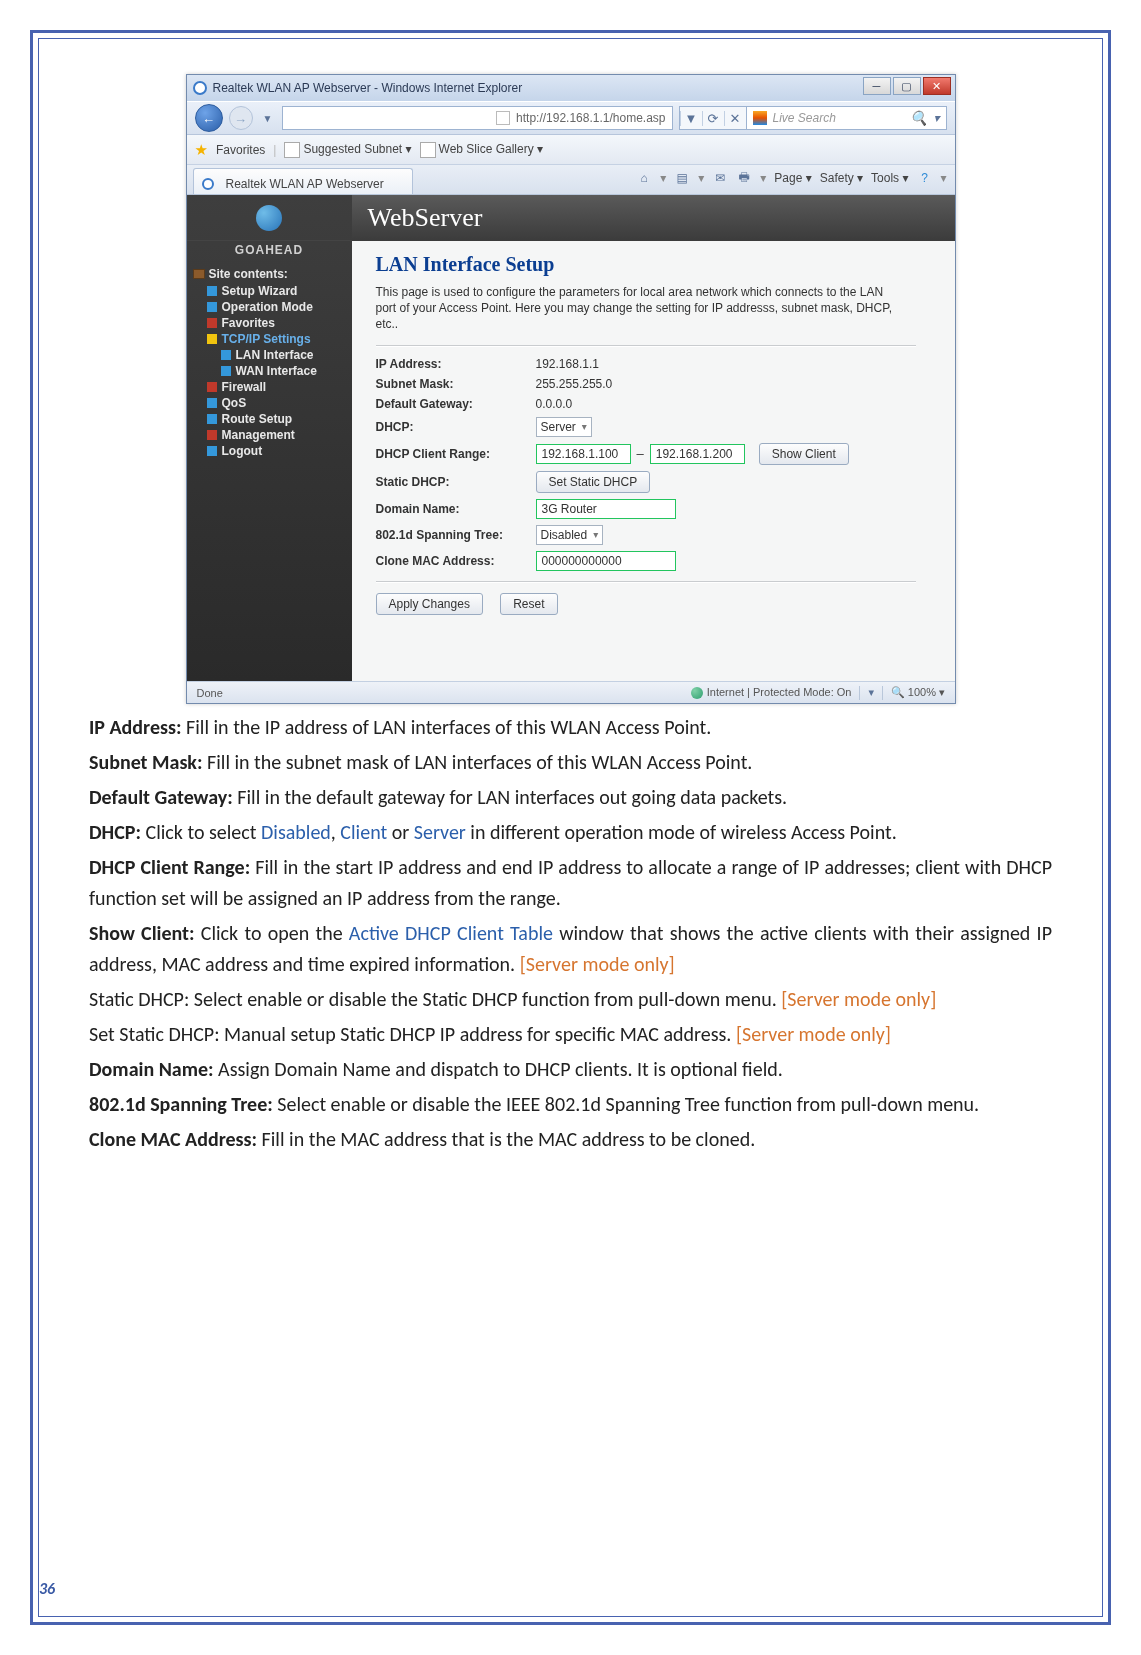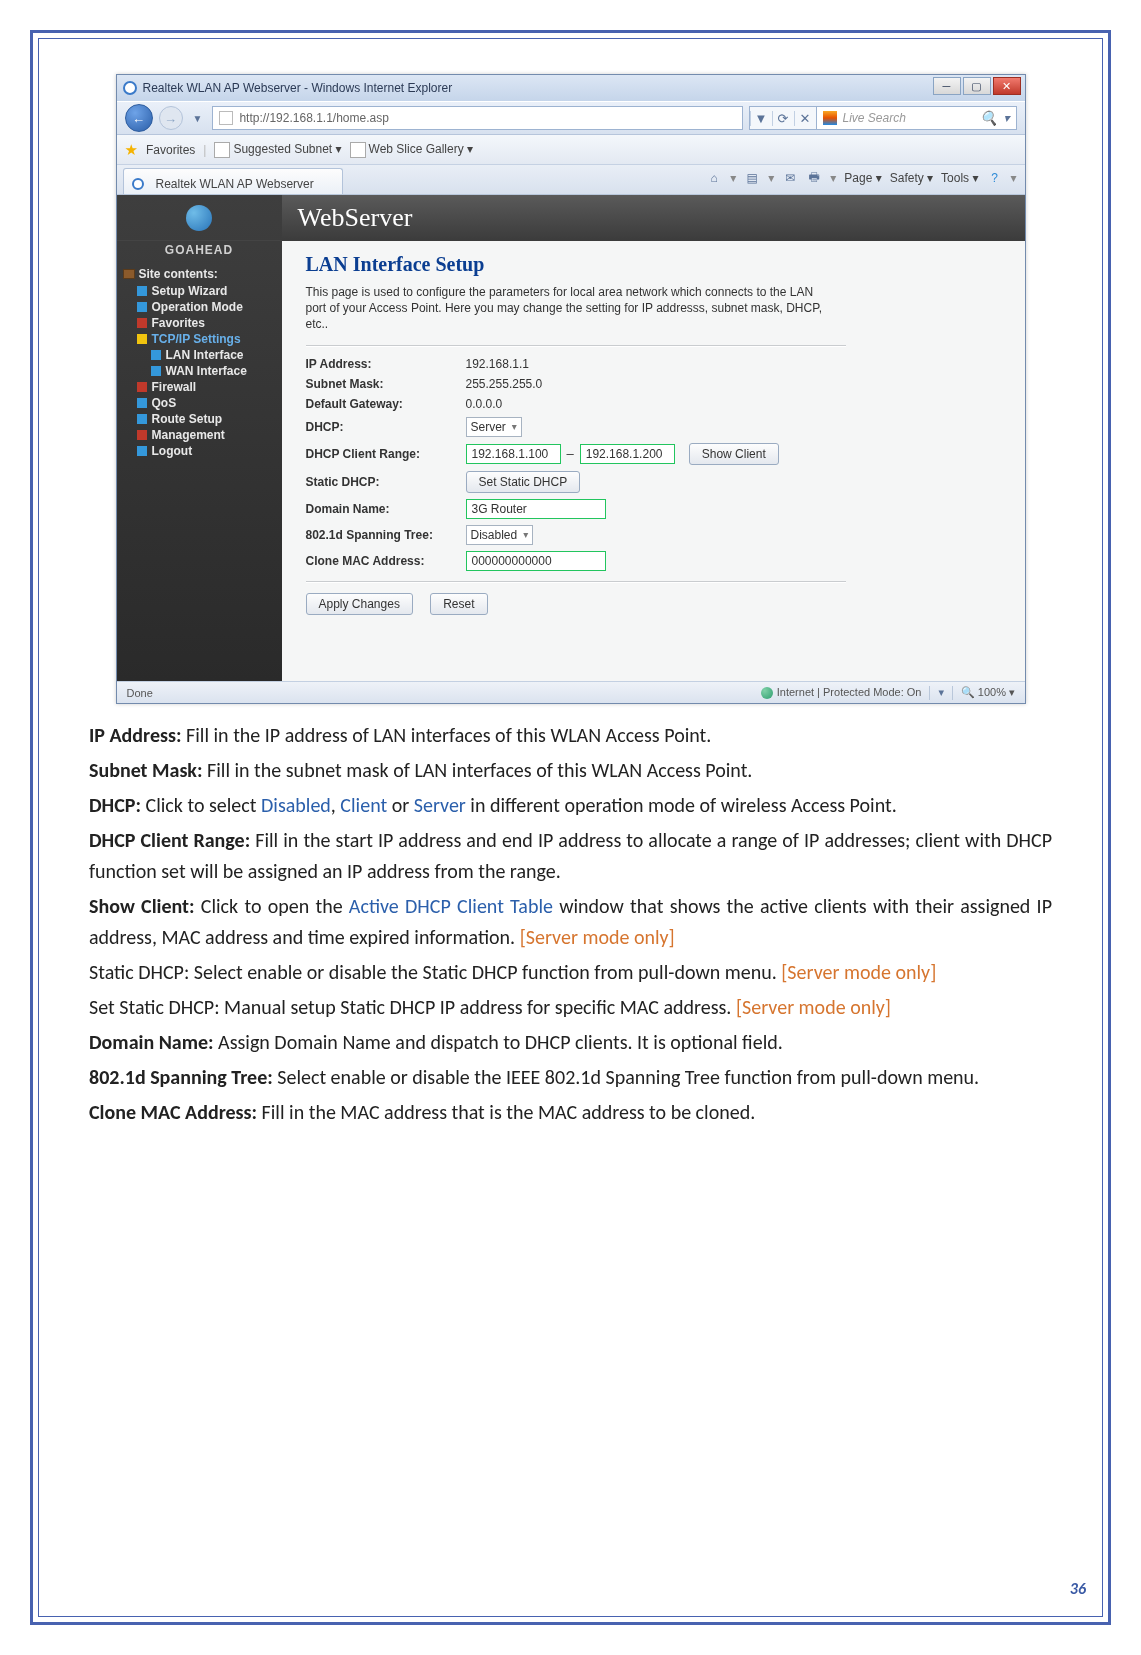--- a/index.html
+++ b/index.html
@@ -9,22 +9,22 @@
       font-family: Calibri, Arial, sans-serif;
       background: #fff;
       position: relative;
       padding: 30px;
     }
     .page-border-outer { border: 3px solid #4862b0; padding: 5px; height: 1595px; }
     .page-border-inner { border: 1px solid #4862b0; height: 100%; padding: 35px 50px 20px 50px; position: relative; }
 
     
     .ie-window {
-      width: 910px;
-      margin: 0 auto 16px auto;
+      width: 770px;
+      margin: 0 auto 8px auto;
       border: 1px solid #738bad;
       background: #e8edf5;
       font-family: "Segoe UI", Tahoma, sans-serif;
       font-size: 13px;
       color: #333;
       box-shadow: 0 0 4px rgba(0,0,0,.2);
     }
     .title-bar {
       height: 26px;
       background: linear-gradient(#dce6f4, #c5d5ea);
@@ -74,20 +74,21 @@
     .dropdown-arrow { color:#5b7398; font-size: 10px; margin: 0 4px; }
     .url-box {
       flex: 1;
       height: 24px;
       background:#fff;
       border:1px solid #9db3d1;
       display:flex; align-items:center;
       padding: 0 6px;
       font-size: 12px;
       color:#666;
+      justify-content:flex-end;
     }
     .url-box .page-icon { width:14px;height:14px;border:1px solid #bbb; margin-right:6px; background:#fff; }
     .search-area { display:flex; align-items:center; }
     .search-trig { border:1px solid #9db3d1; height:24px; display:flex; align-items:center; background:#f4f7fb; }
     .search-trig span.btn { width:22px; display:flex;justify-content:center;border-left:1px solid #c2d0e3; color:#5b7398; }
     .search-box {
       width: 200px; height:24px; border:1px solid #9db3d1; border-left:none;
       display:flex; align-items:center; padding:0 6px; background:#fff; font-style:italic; color:#999; font-size:12px;
     }
     .bing { width:14px;height:14px; background:linear-gradient(#f9a825,#e65100,#1e88e5); margin-right:6px; }
@@ -196,22 +197,22 @@
     .status-sep { width:1px;height:14px;background:#b9c7da;}
     .globe-ico{ width:12px;height:12px;border-radius:50%;background:radial-gradient(circle at 30% 30%,#7fd1a8,#2e9e6f);display:inline-block;margin-right:4px;vertical-align:middle;}
 
     
     .doc { font-size: 20px; color:#222; line-height: 1.55; text-align: justify; }
     .doc p { margin-bottom: 4px; }
     .doc b { font-weight: bold; }
     .link { color: #2b5fab; }
     .orange { color: #d6752f; }
     .page-num {
-      position:absolute; bottom: 18px; left:0; right:16px;
-      text-align:right; color:#3a5aa5; font-style:italic; font-weight:bold; font-size:16px;
+      position:absolute; bottom: 18px; left:0; right:0;
+      text-align:left; color:#3a5aa5; font-style:italic; font-weight:bold; font-size:16px;
     }
   </style>
 </head>
 <body>
 
 <div class="page-border-outer">
   <div class="page-border-inner">
 
     <div class="ie-window">
       <div class="title-bar">
@@ -404,20 +405,21 @@
         <span class="status-sep"></span>
         <span style="color:#5b7398">▾</span>
         <span class="status-sep"></span>
         <span>🔍 <span>100%</span> ▾</span>
       </div>
     </div>
 
     <div class="doc">
       <p><b>IP Address:</b><span> Fill in the IP address of LAN interfaces of this WLAN Access Point.</span></p>
       <p><b>Subnet Mask:</b><span> Fill in the subnet mask of LAN interfaces of this WLAN Access Point.</span></p>
+      <p><b>Default Gateway:</b><span> Fill in the default gateway for LAN interfaces out going data packets.</span></p>
       <p><b>DHCP:</b><span> Click to select </span><span class="link">Disabled</span><span>, </span><span class="link">Client</span><span> or </span><span class="link">Server</span><span> in different operation mode of wireless Access Point.</span></p>
       <p><b>DHCP Client Range:</b><span> Fill in the start IP address and end IP address to allocate a range of IP addresses; client with DHCP function set will be assigned an IP address from the range.</span></p>
       <p><b>Show Client:</b><span> Click to open the </span><span class="link">Active DHCP Client Table</span><span> window that shows the active clients with their assigned IP address, MAC address and time expired information. </span><span class="orange">[Server mode only]</span></p>
       <p><span>Static DHCP: Select enable or disable the Static DHCP function from pull-down menu. </span><span class="orange">[Server mode only]</span></p>
       <p><span>Set Static DHCP: Manual setup Static DHCP IP address for specific MAC address. </span><span class="orange">[Server mode only]</span></p>
       <p><b>Domain Name:</b><span> Assign Domain Name and dispatch to DHCP clients. It is optional field.</span></p>
       <p><b>802.1d Spanning Tree:</b><span> Select enable or disable the IEEE 802.1d Spanning Tree function from pull-down menu.</span></p>
       <p><b>Clone MAC Address:</b><span> Fill in the MAC address that is the MAC address to be cloned.</span></p>
     </div>
 

